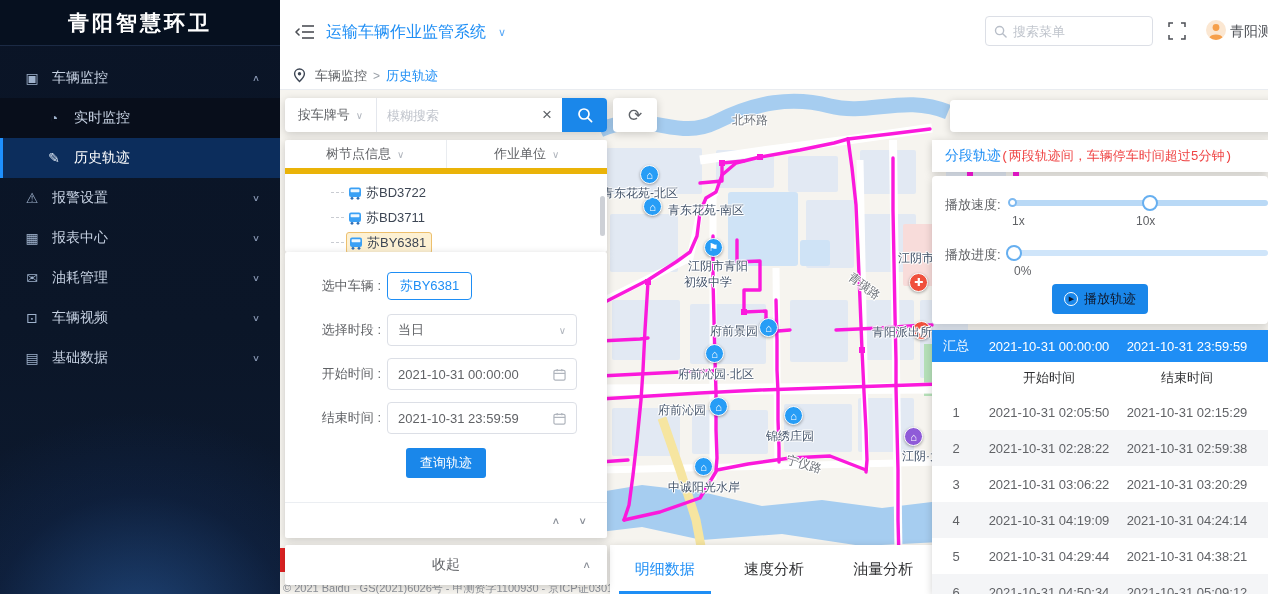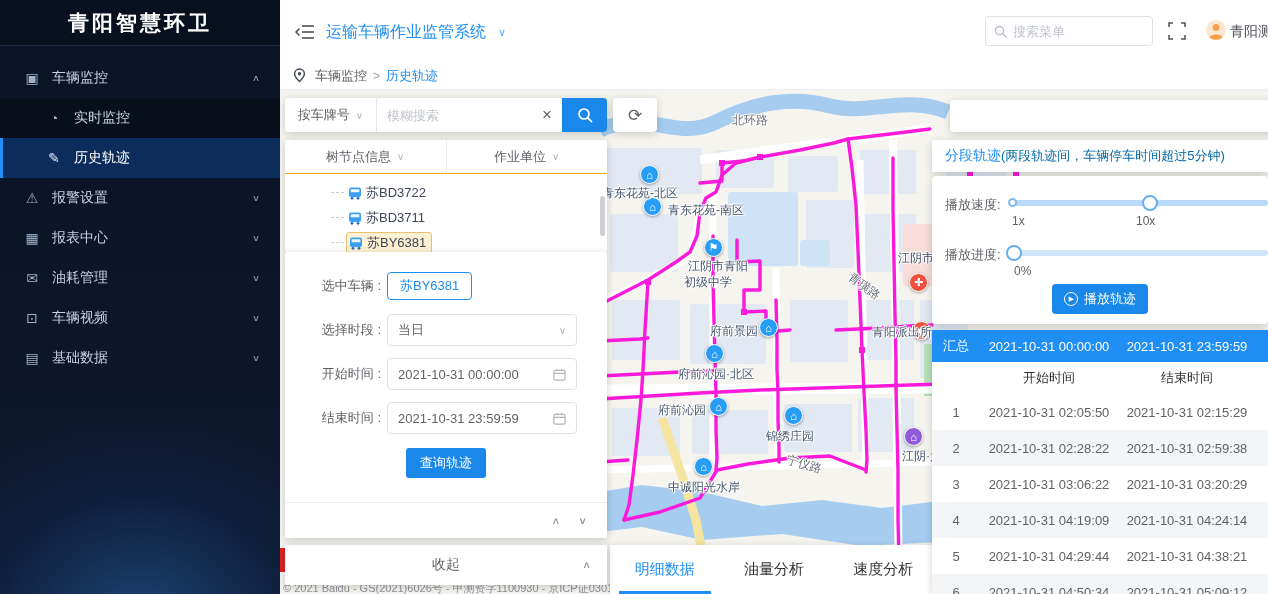--- a/index.html
+++ b/index.html
@@ -69,21 +69,21 @@
   .sb-plate .crt { font-size:10px; color:#b0b5bd;}
   .sb-input { flex:1; border:none; outline:none; padding:0 10px; font-size:13px; color:#0f766e; min-width:0; font-family:inherit;}
   .sb-input::placeholder { color:#c0c4cc;}
   .sb-clear { width:30px; display:flex; align-items:center; justify-content:center; font-size:17px; color:#5f6368; cursor:pointer;}
   .sb-btn { width:45px; background:#1a87ea; border-radius:0 4px 4px 0; display:flex; align-items:center; justify-content:center; cursor:pointer;}
   .refreshcard { left:613px; top:98px; width:44px; height:34px; border-radius:4px; display:flex; align-items:center;
     justify-content:center; font-size:17px; color:#5f6368; cursor:pointer;}
 
   
   .treecard { left:285px; top:140px; width:322px; height:112px; border-radius:2px;}
-  .tree-tabs { height:34px; display:flex; border-bottom:1px solid #eab308;}
+  .tree-tabs { height:34px; display:flex; border-bottom:6px solid #eab308;}
   .tree-tab { flex:1; display:flex; align-items:center; justify-content:center; gap:6px; font-size:13px; color:#606266; cursor:pointer;}
   .tree-tab + .tree-tab { border-left:1px solid #e9ecf0;}
   .tree-tab .crt { font-size:10px; color:#b0b5bd;}
   .tree-list { position:relative; padding-top:6px; height:78px; overflow:hidden;}
   .tree-row { height:25px; display:flex; align-items:center; padding-left:46px; cursor:pointer;}
   .tree-dash { width:13px; border-top:1px dashed #c9ccd2; margin-right:2px;}
   .tree-node { display:flex; align-items:center; gap:4px; padding:1px 5px 1px 2px; border-radius:3px; font-size:13px; color:#3d4654;}
   .tree-row.selected .tree-node { background:#fdf1d3; border:1px solid #edc06e;}
   .tree-scroll { position:absolute; right:2px; top:22px; width:5px; height:40px; background:#cdd0d6; border-radius:3px;}
 
@@ -116,32 +116,32 @@
   
   .timebar { left:950px; top:100px; width:330px; height:32px; border-radius:4px; display:flex; align-items:stretch; font-size:13px; color:#3d4654;}
   .tb-sec { display:flex; align-items:center; justify-content:center; gap:6px; white-space:nowrap;margin-top:48px;}
   .tb-time { width:138px;} .tb-set { width:116px; border-left:1px solid #e8eaed; cursor:pointer;}
   .tb-view { flex:1; border-left:1px solid #e8eaed; overflow:hidden; justify-content:flex-start; padding-left:20px; cursor:pointer;}
   .tb-sec .crt { font-size:10px; color:#b0b5bd;}
 
   
   .segstrip { left:932px; top:140px; width:336px; height:32px; display:flex; align-items:center; padding-left:13px; font-size:13px;}
   .seg-title { color:#1e8ef5; font-size:14px;}
-  .seg-note { color:#0369a1;}
+  .seg-note { color:#ef4444;font-family:Liberation Mono, monospace;}
 
   
   .playercard { left:932px; top:176px; width:336px; height:148px; border-radius:4px; font-size:13px; color:#606266;}
   .p-label { position:absolute; left:13px;}
   .slider-track { position:absolute; height:6px; border-radius:3px; background:#b9d9f6; left:78px; right:0;}
   .slider-track.light { background:#cfe5fa;}
   .s-dot { position:absolute; top:-2px; width:9px; height:9px; border-radius:50%; background:#fff; border:2px solid #7db9f0; cursor:pointer;}
   .s-handle { position:absolute; top:-5px; width:16px; height:16px; border-radius:50%; background:#fff; border:2px solid #66aff0; cursor:pointer;}
   .s-mark { position:absolute; font-size:12px; color:#606266;}
   .play-btn { position:absolute; left:120px; top:108px; width:96px; height:30px; background:#1a87ea; border:none; border-radius:4px;
-    color:#ffffff; font-size:13px; display:flex; align-items:center; justify-content:center; gap:6px; cursor:pointer; font-family:inherit;}
+    color:#0f172a; font-size:13px; display:flex; align-items:center; justify-content:center; gap:6px; cursor:pointer; font-family:inherit;}
   .play-ic { width:14px; height:14px; border:1.3px solid #fff; border-radius:50%; display:flex; align-items:center;
     justify-content:center; font-size:7px; padding-left:1px;}
 
   
   .tablecard { left:932px; top:330px; width:336px; height:264px; overflow:hidden; font-size:13px;}
   .t-row { display:flex; width:400px;}
   .t-sum { height:32px; background:#1f8ef5; color:#fff; align-items:center;}
   .t-head { height:32px; color:#303133; align-items:center; background:#fff;}
   .t-data { height:36px; color:#606266; align-items:center;}
   .t-data.alt { background:#f4f5f7;}
@@ -482,24 +482,24 @@
 <div class="card collapsebar">
   <span>收起</span>
   <span class="crt">∧</span>
 </div>
 
 <div class="card tabsbar">
   <div class="tab active">
         <span>明细数据</span>
       </div>
   <div class="tab">
+        <span>速度分析</span>
+      </div>
+  <div class="tab">
         <span>油量分析</span>
-      </div>
-  <div class="tab">
-        <span>速度分析</span>
       </div>
 </div>
 
 <div class="card timebar">
   <div class="tb-sec tb-time">2021-10-31 08:48:08</div>
   <div class="tb-sec tb-set">
     <span>设置</span>
     <span class="crt">∨</span>
   </div>
   <div class="tb-sec tb-view">

